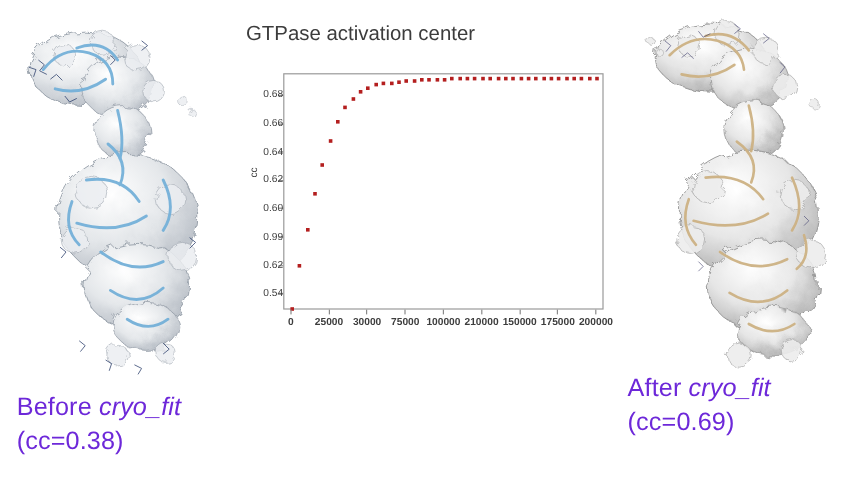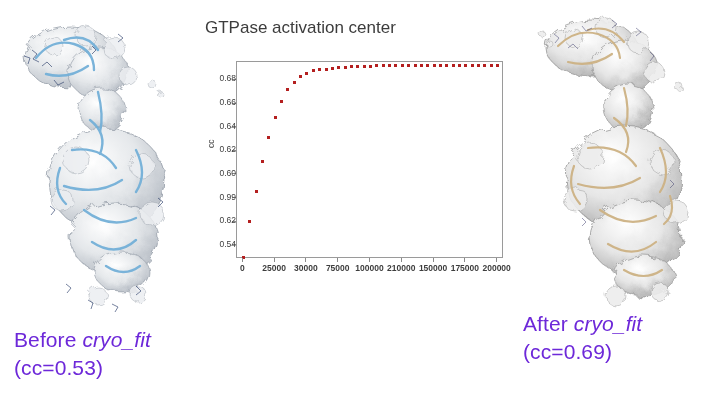--- a/index.html
+++ b/index.html
@@ -363,19 +363,19 @@
       </div>
       <div class="xtick" style="left: 291.643px;">
         <span class="tickline"></span>
         <span class="tlabel">200000</span>
       </div>
     </div>
 </div>
 
 <div class="caption" id="caption-before">
   <span class="ln"><span>Before </span><span class="it">cryo_fit</span></span>
-  <span class="ln">(cc=0.53)</span>
+  <span class="ln">(cc=0.38)</span>
 </div>
 
 <div class="caption" id="caption-after">
   <span class="ln"><span>After </span><span class="it">cryo_fit</span></span>
   <span class="ln">(cc=0.69)</span>
 </div>
 
 </body></html>

